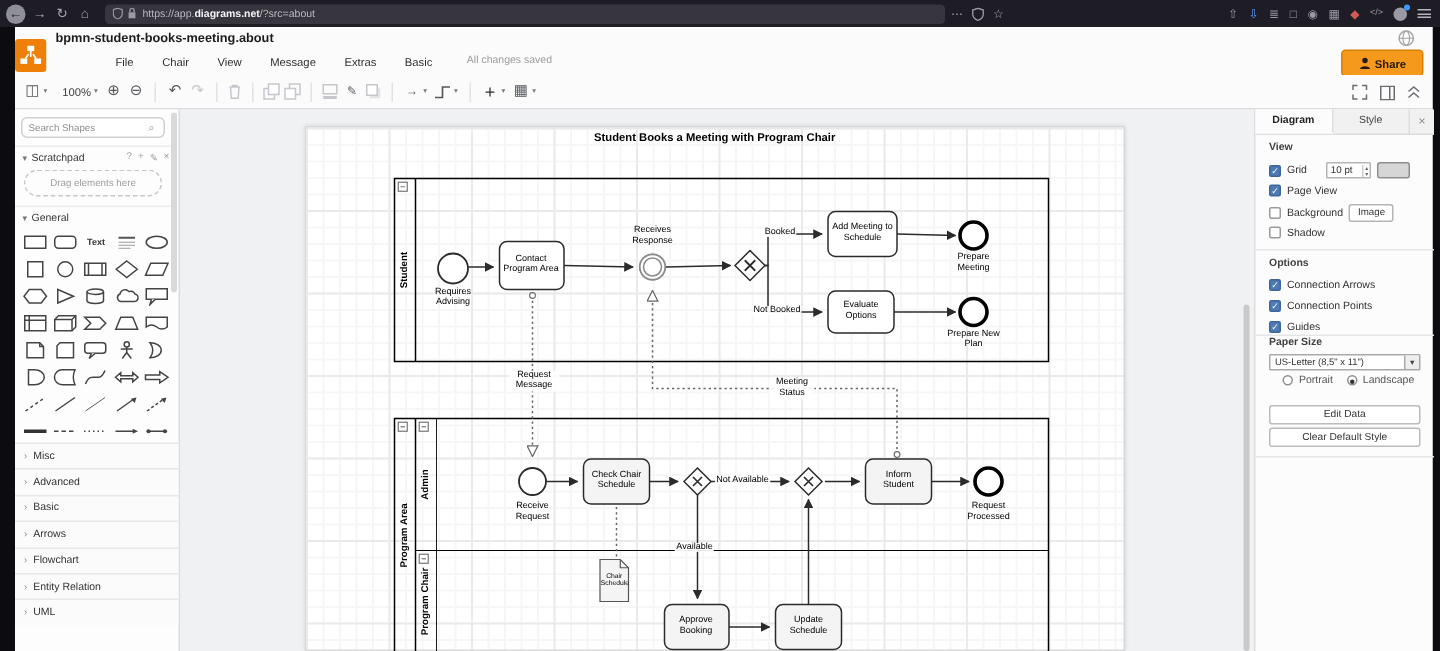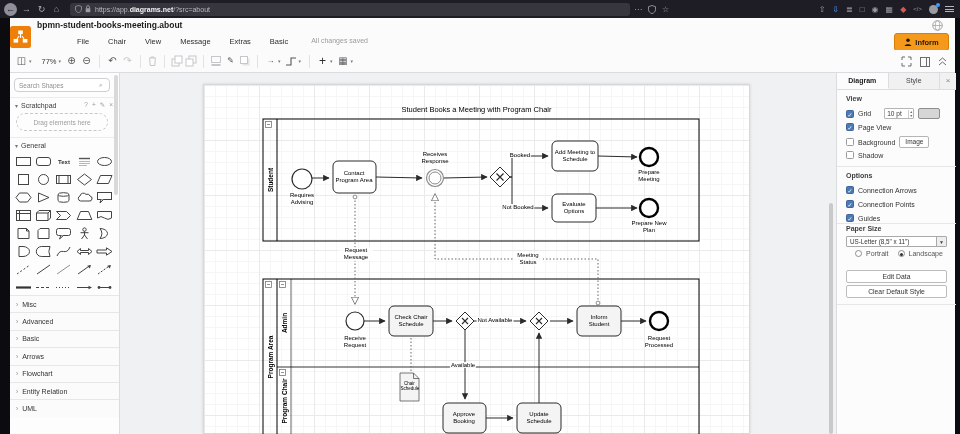--- a/index.html
+++ b/index.html
@@ -56,21 +56,21 @@
   .seclist{left:0;top:222px;width:109px;}
   .secrow{height:17.4px;border-top:1px solid #e7e7e7;display:flex;align-items:center;gap:4px;padding:0 6px;font-size:7px;color:#333;background:#fbfbfb;}
   .secrow .chev{font-size:6.5px;color:#888;}
   .sbscroll{left:104px;top:2px;width:4px;height:120px;background:#d9d9d9;border-radius:2px;}
   
   .canvas{left:120px;top:73px;width:716px;height:361px;background:#f0f1f2;overflow:hidden;}
   .page{left:83px;top:11px;width:547px;height:350px;background:#fff;border:1px solid #d8d8d8;box-shadow:0 0 3px rgba(0,0,0,.12);
     background-image:linear-gradient(to right,#eaeaea 1px,transparent 1px),linear-gradient(to bottom,#eaeaea 1px,transparent 1px),linear-gradient(to right,#f6f6f6 1px,transparent 1px),linear-gradient(to bottom,#f6f6f6 1px,transparent 1px);
     background-size:55px 55px,55px 55px,11px 11px,11px 11px;}
   .cvscroll{left:709px;top:130px;width:4px;height:231px;background:#c9c9c9;border-radius:2px;}
-  .dt{left:0;top:20px;width:100%;text-align:center;font-size:7.5px;font-weight:normal;color:#000;}
+  .dt{left:0;top:2px;width:100%;text-align:center;font-size:7.5px;font-weight:bold;color:#000;}
   .dl{position:absolute;transform:translate(-50%,-50%);text-align:center;font-size:6px;line-height:1.2;color:#000;}
   .dv{position:absolute;transform:translate(-50%,-50%) rotate(-90deg);white-space:nowrap;font-size:6.5px;font-weight:bold;color:#000;}
   .de{position:absolute;transform:translate(-50%,-50%);background:rgba(255,255,255,.92);white-space:nowrap;font-size:6px;padding:0 1px;color:#000;}
   .dm{position:absolute;transform:translate(-50%,-50%);background:rgba(255,255,255,.85);text-align:center;font-size:6px;line-height:1.15;color:#000;}
   .dtiny{position:absolute;transform:translate(-50%,-50%);text-align:center;font-size:4.5px;line-height:1.1;color:#000;}
   
   .panel{left:836px;top:73px;width:119px;height:361px;background:#fcfcfc;border-left:1px solid #dadce0;font-size:7px;color:#333;}
   .ptabs{left:0;top:0;width:119px;height:17px;background:#f1f1f1;border-bottom:1px solid #ddd;display:flex;}
   .ptab{flex:1;text-align:center;line-height:16px;font-size:7px;color:#444;border-right:1px solid #ddd;}
   .ptab.act{background:#fcfcfc;border-bottom:1px solid #fcfcfc;font-weight:bold;color:#222;}
@@ -162,28 +162,28 @@
     <svg class="ab globe" width="11" height="11">
       <circle cx="5.5" cy="5.5" r="4.8" fill="none" stroke="#a5a5a5" stroke-width="1"></circle>
       <ellipse cx="5.5" cy="5.5" rx="2.2" ry="4.8" fill="none" stroke="#a5a5a5" stroke-width="0.8"></ellipse>
       <path d="M0.7,5.5 H10.3" stroke="#a5a5a5" stroke-width="0.8"></path>
     </svg>
     <div class="ab sharebtn">
       <svg width="8" height="8">
           <circle cx="4" cy="2.3" r="1.8" fill="#23180a"></circle>
           <path d="M0.7,8 C0.7,5.6 7.3,5.6 7.3,8 Z" fill="#23180a"></path>
         </svg>
-      <span>Inform</span>
+      <span>Share</span>
     </div>
   </div>
 
   <div class="ab toolbar">
     <span class="tb">◫</span>
       <span class="tbcaret">▾</span>
-    <span class="tbzoom">77%</span>
+    <span class="tbzoom">100%</span>
       <span class="tbcaret">▾</span>
     <span class="tb">⊕</span>
     <span class="tb">⊖</span>
     <span class="tsep"></span>
     <span class="tb">↶</span>
     <span class="tb dis">↷</span>
     <span class="tsep"></span>
     <svg width="11" height="12">
         <path d="M2,3 h7 M4,3 V2 h3 v1 M2.7,3.5 l0.5,7 h4.6 l0.5,-7" fill="none" stroke="#c5c7cc" stroke-width="1"></path>
       </svg>

